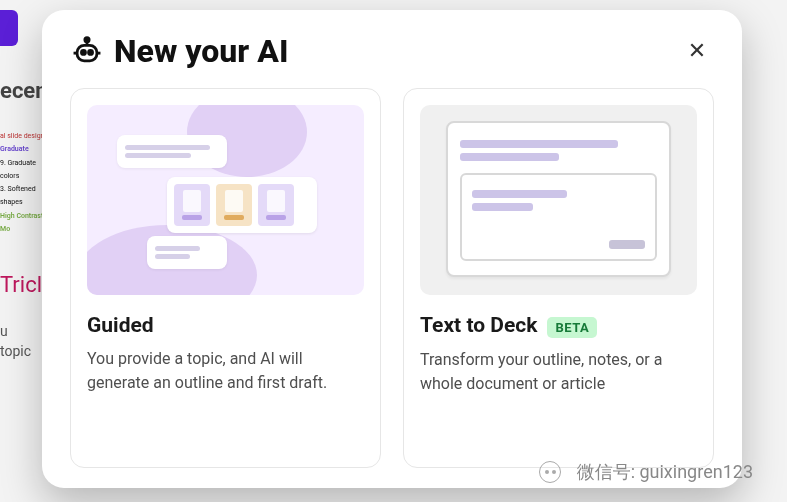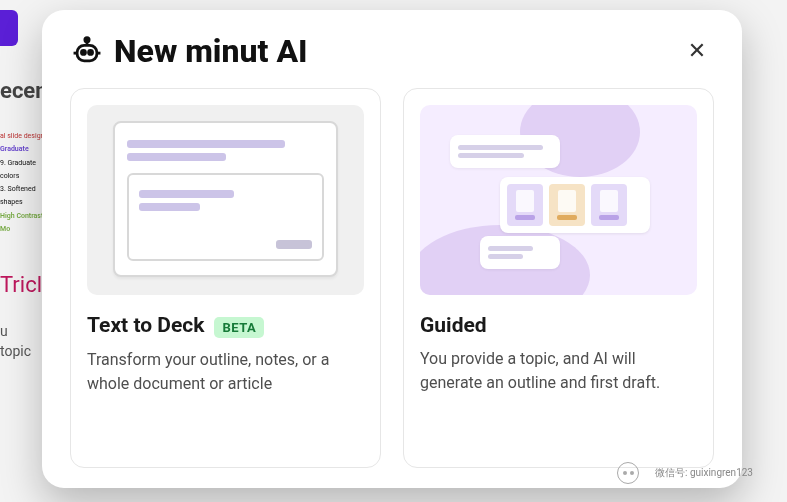--- a/index.html
+++ b/index.html
@@ -109,21 +109,21 @@
     .gbar{width:20px;height:5px;border-radius:2px}
     .gbar1{background:#b9a2e7}.gbar2{background:#e0ab5e}.gbar3{background:#b9a2e7}
     
     .ttd-doc{position:absolute; top:16px; left:26px; right:26px; bottom:18px; background:#fff; border-radius:8px; border:2px solid #d8d8d8; padding:12px; box-shadow:0 2px 3px rgba(0,0,0,0.05)}
     .tline{height:8px;background:#ccc4e8;border-radius:3px;margin:5px 0}
     .tl1{width:80%}.tl2{width:50%}
     .tbox{border:2px solid #d8d8d8;border-radius:6px;margin-top:12px;padding:10px;height:88px;position:relative}
     .tl3{width:55%}.tl4{width:35%}
     .trb{position:absolute;bottom:10px;right:10px;width:36px;height:9px;background:#c7c3d8;border-radius:3px}
     
-    .wm{position:absolute;bottom:18px;right:34px;display:flex;align-items:center;gap:16px;color:#888;font-size:10px}
+    .wm{position:absolute;bottom:18px;right:34px;display:flex;align-items:center;gap:16px;color:#888;font-size:18px}
     .wm-bubble{width:22px;height:22px;border-radius:50%;border:1px solid #aaa;position:relative}
     .wm-bubble::before,.wm-bubble::after{content:"";position:absolute;background:#aaa;border-radius:50%}
     .wm-bubble::before{width:4px;height:4px;top:8px;left:5px}
     .wm-bubble::after{width:4px;height:4px;top:8px;left:12px}
   </style>
 </head>
 <body>
 
 <div class="backdrop">
   <div class="bg-badge"></div>
@@ -147,47 +147,28 @@
     <div class="modal-title-wrap">
       <svg class="robot-icon" viewBox="0 0 24 24" fill="none" stroke="#111" stroke-width="2">
         <circle cx="12" cy="4" r="1.5" fill="#111"></circle>
         <line x1="12" y1="5.5" x2="12" y2="8"></line>
         <rect x="5" y="8" width="14" height="11" rx="5"></rect>
         <circle cx="9.5" cy="13" r="1.4" fill="#111"></circle>
         <circle cx="14.5" cy="13" r="1.4" fill="#111"></circle>
         <line x1="2.5" y1="13.5" x2="5" y2="13.5"></line>
         <line x1="19" y1="13.5" x2="21.5" y2="13.5"></line>
       </svg>
-      <h1 class="modal-title">New minut AI</h1>
+      <h1 class="modal-title">New your AI</h1>
     </div>
     <button class="close-btn">
       <span>✕</span>
     </button>
   </div>
 
   <div class="cards">
-
-    <div class="card">
-      <div class="thumb thumb-text">
-        <div class="ttd-doc">
-          <div class="tline tl1"></div>
-          <div class="tline tl2"></div>
-          <div class="tbox">
-            <div class="tline tl3"></div>
-            <div class="tline tl4"></div>
-            <div class="trb"></div>
-          </div>
-        </div>
-      </div>
-      <div class="card-title">
-        <span>Text to Deck</span>
-        <span class="beta">BETA</span>
-      </div>
-      <p class="card-desc">Transform your outline, notes, or a whole document or article</p>
-    </div>
 
     <div class="card">
       <div class="thumb thumb-guided">
         <div class="gblob1"></div>
           <div class="gblob2"></div>
         <div class="gbubble gb1">
             <div class="gline gl1"></div>
             <div class="gline gl2"></div>
           </div>
         <div class="gbox">
@@ -208,19 +189,38 @@
             <div class="gline gl2"></div>
             <div class="gline gl3"></div>
           </div>
       </div>
       <div class="card-title">
         <span>Guided</span>
       </div>
       <p class="card-desc">You provide a topic, and AI will generate an outline and first draft.</p>
     </div>
 
+    <div class="card">
+      <div class="thumb thumb-text">
+        <div class="ttd-doc">
+          <div class="tline tl1"></div>
+          <div class="tline tl2"></div>
+          <div class="tbox">
+            <div class="tline tl3"></div>
+            <div class="tline tl4"></div>
+            <div class="trb"></div>
+          </div>
+        </div>
+      </div>
+      <div class="card-title">
+        <span>Text to Deck</span>
+        <span class="beta">BETA</span>
+      </div>
+      <p class="card-desc">Transform your outline, notes, or a whole document or article</p>
+    </div>
+
   </div>
 </div>
 
 <div class="wm">
   <div class="wm-bubble"></div>
   <span>微信号: guixingren123</span>
 </div>
 
 </body></html>

